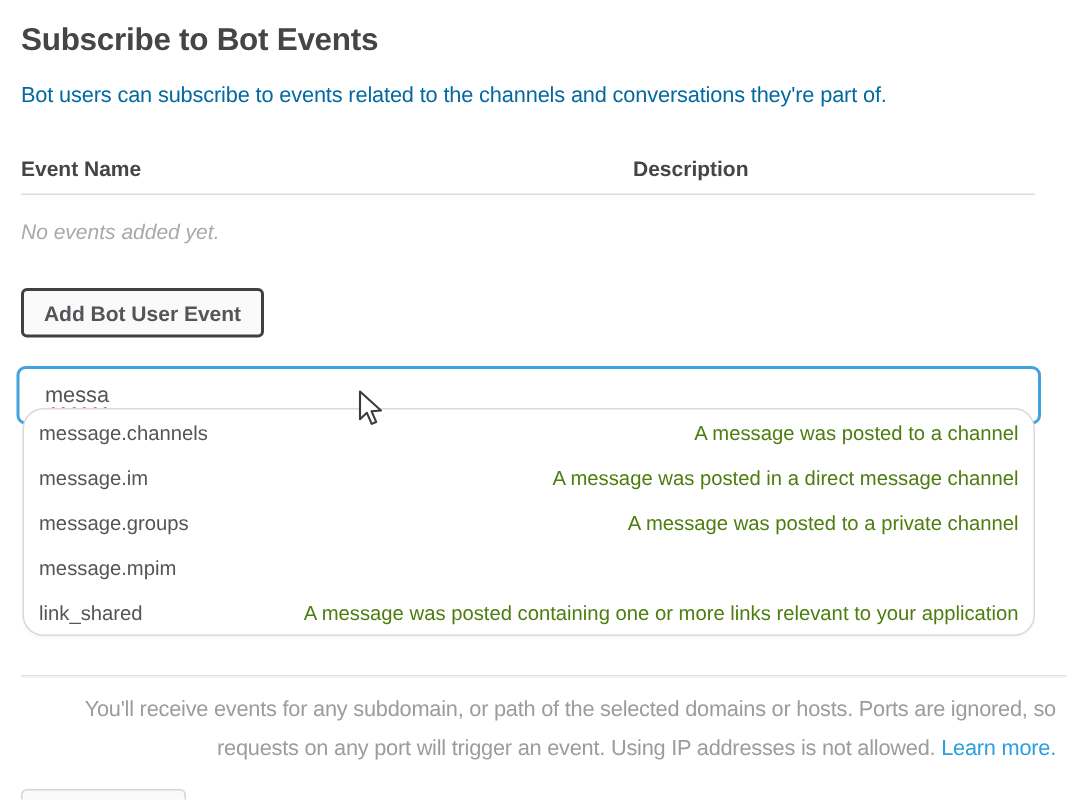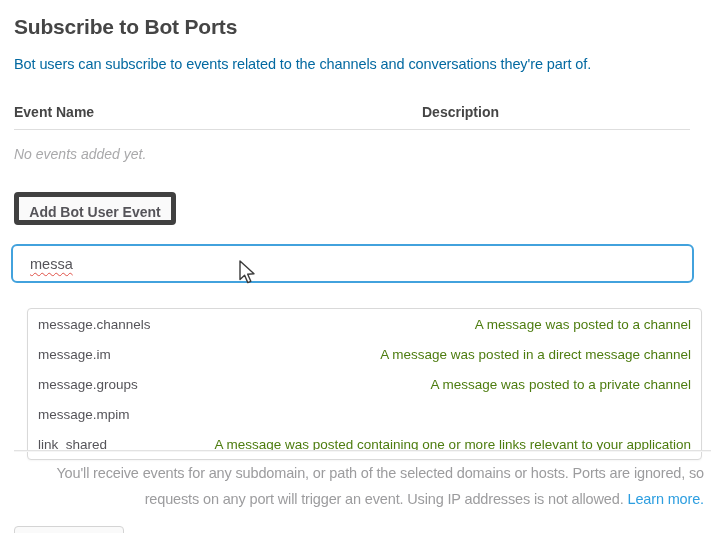--- a/index.html
+++ b/index.html
@@ -38,21 +38,21 @@
 
   .empty-state {
     left: 14px; top: 146px;
     font-size: 14px; font-style: italic; color: #a9a9ab;
   }
 
   .add-event-button {
     left: 14px; top: 192px;
     width: 162px; height: 33px;
     background: #fafafa;
-    border: 5px solid #404040;
+    border: 2px solid #404040;
     border-radius: 4px;
     font-family: "Liberation Sans", sans-serif;
     font-size: 14px; font-weight: 700; color: #555459;
     text-align: center; line-height: 31px;
     cursor: pointer;
   }
 
   .event-search-input {
     left: 11px; top: 244px;
     width: 683px; height: 39px;
@@ -65,28 +65,27 @@
   .event-search-value {
     font-size: 14.5px; color: #555459;
     text-decoration-line: underline;
     text-decoration-style: wavy;
     text-decoration-color: #e05148;
     text-decoration-thickness: 1px;
     text-underline-offset: 3px;
   }
 
   .suggestions-dropdown {
-    left: 15px; top: 308px;
+    left: 15px; top: 272px;
     width: 675px; height: 152px;
     background: #ffffff;
     border: 1px solid #d9d9d9;
-    border-radius: 4px;
+    border-radius: 14px;
     box-shadow: 0 1px 2px rgba(0,0,0,0.04);
     overflow: hidden;
-    margin-left: 12px;
   }
   .suggestion-row {
     height: 30px;
     display: flex; align-items: center; justify-content: space-between;
     padding: 0 10px;
     cursor: pointer;
   }
   .suggestion-name {
     font-size: 13.5px; color: #555459;
     white-space: nowrap;
@@ -123,21 +122,21 @@
 
   .mouse-cursor {
     left: 238px; top: 260px;
     width: 18px; height: 26px;
     pointer-events: none;
   }
 </style>
 </head>
 <body>
 
-<h1 class="abs page-title">Subscribe to Bot Ports</h1>
+<h1 class="abs page-title">Subscribe to Bot Events</h1>
 
 <p class="abs page-subtitle">Bot users can subscribe to events related to the channels and conversations they're part of.</p>
 
 <span class="abs col-header col-event-name">Event Name</span>
 <span class="abs col-header col-description">Description</span>
 
 <hr class="abs table-divider">
 
 <p class="abs empty-state">No events added yet.</p>
 

